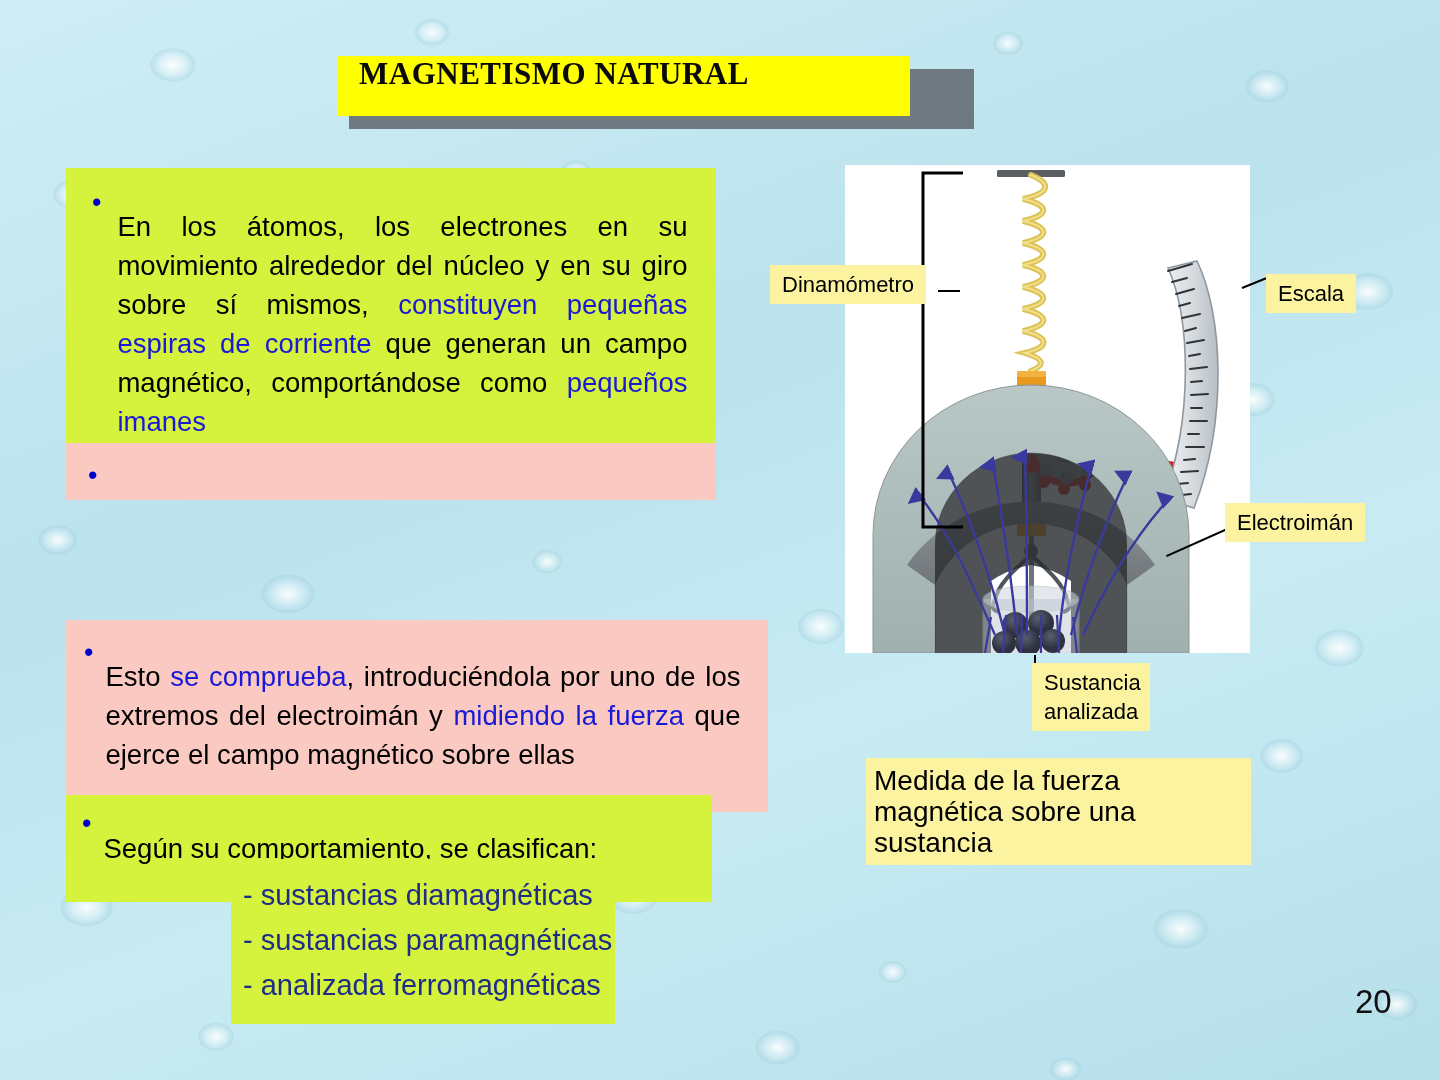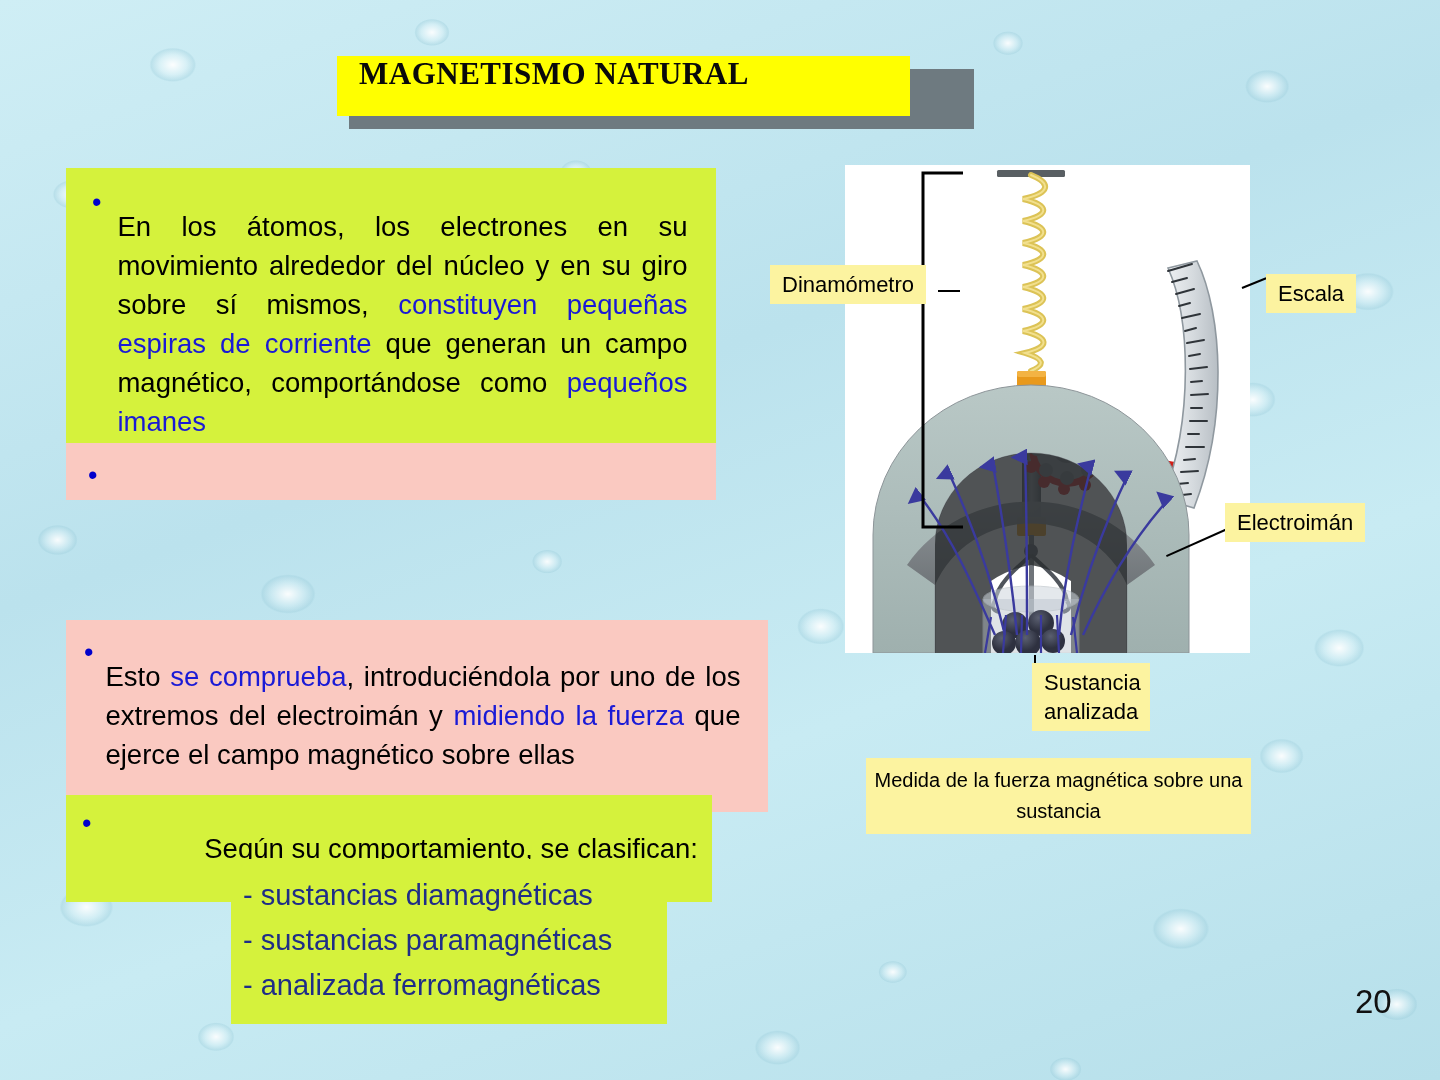--- a/index.html
+++ b/index.html
@@ -104,24 +104,24 @@
   #box2 .para{width:582px;}
 
   
   #box3{left:66px;top:620px;width:702px;padding:9px 16px 11px 14px;}
   #box3 .bullet{margin:10px 12px 0 4px;}
   #box3 .para{width:635px;}
 
   
   #box4{left:66px;top:795px;width:646px;padding:6px 14px 7px 12px;}
   #box4 .bullet{margin:9px 12px 0 4px;}
-  #box4 .para{width:600px;text-align:right;}
-
-  
-  #box5{left:231px;top:859px;width:436px;padding:14px 0 16px 0;}
+  #box4 .para{width:600px;text-align:left;}
+
+  
+  #box5{left:231px;top:859px;width:384px;padding:14px 0 16px 0;}
   .cls-item{
     font-size:29px;line-height:45px;color:#1f2d87;
     padding-left:12px;
   }
 
   
   #diagram-panel{
     position:absolute;left:845px;top:165px;width:405px;height:488px;
     background:#ffffff;
   }
@@ -133,21 +133,21 @@
     font-size:22px;color:#000;line-height:29px;
     padding:5px 12px;box-sizing:border-box;
     white-space:nowrap;
   }
   #label-dinamometro{left:770px;top:265px;}
   #label-escala{left:1266px;top:274px;}
   #label-electroiman{left:1225px;top:503px;}
   #label-sustancia{left:1032px;top:663px;white-space:normal;width:118px;}
   #caption-box{
     left:866px;top:758px;width:385px;
-    text-align:center;font-size:20px;line-height:31px;
+    text-align:left;font-size:28px;line-height:31px;
     padding:7px 8px;white-space:normal;
   }
 
   
   .leader{position:absolute;background:#000;}
   #leader-dina{left:938px;top:290px;width:22px;height:2px;}
   #leader-escala{
     left:1242px;top:287px;width:26px;height:2px;
     transform:rotate(-22deg);transform-origin:left center;
   }

